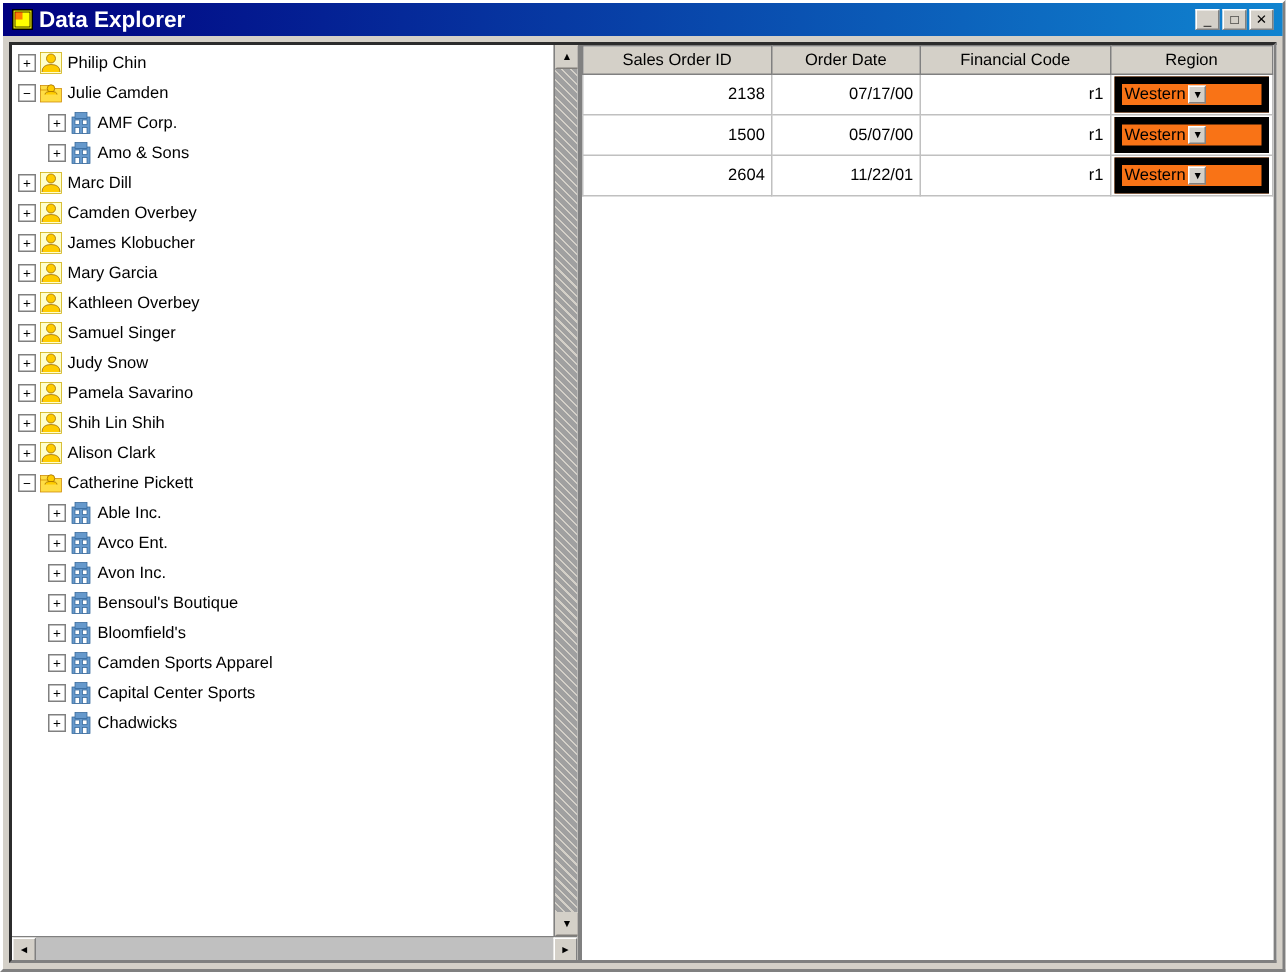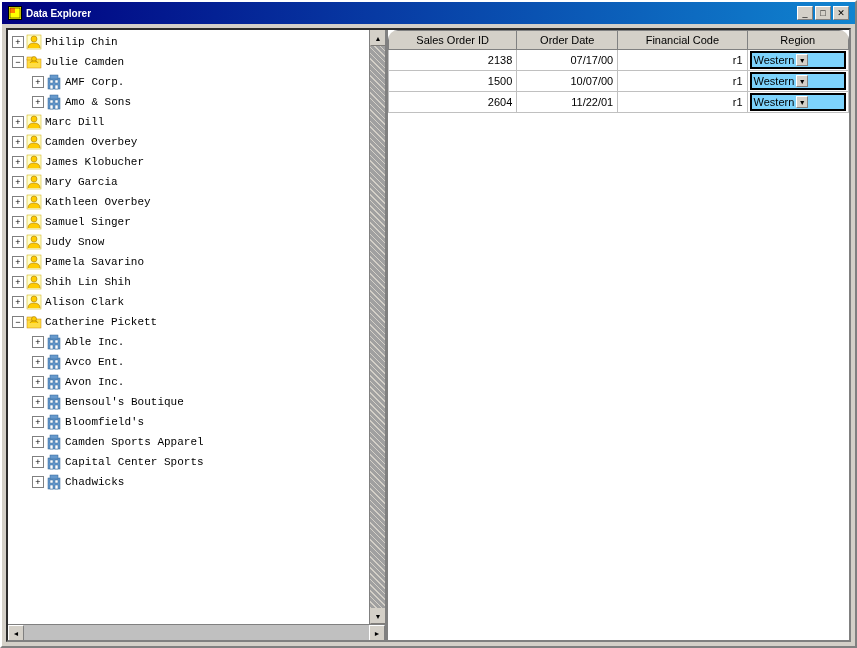--- a/index.html
+++ b/index.html
@@ -47,21 +47,21 @@
       height: 14px;
       background: #ffff00;
       border: 1px solid #000;
       font-size: 8px;
       display: flex;
       align-items: center;
       justify-content: center;
     }
 
     .title-text {
-      font-size: 10px;
+      font-size: 15px;
       font-weight: bold;
     }
 
     .title-buttons {
       display: flex;
       gap: 2px;
     }
 
     .title-btn {
       width: 16px;
@@ -109,21 +109,20 @@
       font-size: 9px;
       margin-right: 2px;
       flex-shrink: 0;
       cursor: pointer;
       line-height: 1;
     }
 
     .tree-label {
       font-size: 11px;
       color: #000;
-      font-family: Liberation Mono, monospace;
     }
 
     
     .svg-person {
       width: 16px;
       height: 16px;
       flex-shrink: 0;
       margin-right: 3px;
     }
 
@@ -161,21 +160,20 @@
       background: #c0c0c0;
       height: 100%;
     }
 
     .right-panel {
       flex: 1;
       background: white;
       display: flex;
       flex-direction: column;
       overflow: hidden;
-      border-radius: 10px;
     }
 
     .data-table {
       width: 100%;
       border-collapse: collapse;
       font-size: 11px;
     }
 
     .data-table th {
       background: #d4d0c8;
@@ -186,22 +184,22 @@
       white-space: nowrap;
     }
 
     .data-table td {
       border: 1px solid #c0c0c0;
       padding: 2px 4px;
       text-align: right;
     }
 
     .dropdown {
-      border: 2px solid #000000;
-      background: #7dd3fc;
+      border: 5px solid #000000;
+      background: #f97316;
       padding: 1px 2px;
       font-size: 11px;
       display: flex;
       align-items: flex-start;
       min-width: 60px;
     }
 
     .dropdown-arrow {
       width: 12px;
       height: 12px;
@@ -577,21 +575,21 @@
               <td>r1</td>
               <td style="padding: 1px 2px;">
                 <div class="dropdown">
                   <span>Western</span>
                   <div class="dropdown-arrow">▼</div>
                 </div>
               </td>
             </tr>
             <tr>
               <td>1500</td>
-              <td>10/07/00</td>
+              <td>05/07/00</td>
               <td>r1</td>
               <td style="padding: 1px 2px;">
                 <div class="dropdown">
                   <span>Western</span>
                   <div class="dropdown-arrow">▼</div>
                 </div>
               </td>
             </tr>
             <tr>
               <td>2604</td>

